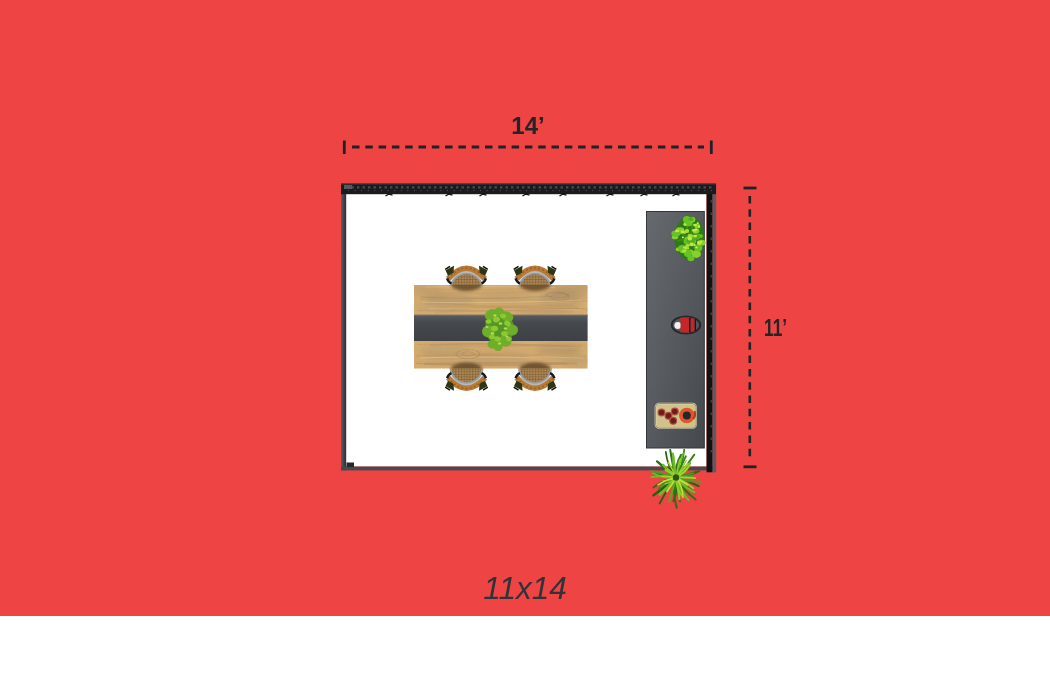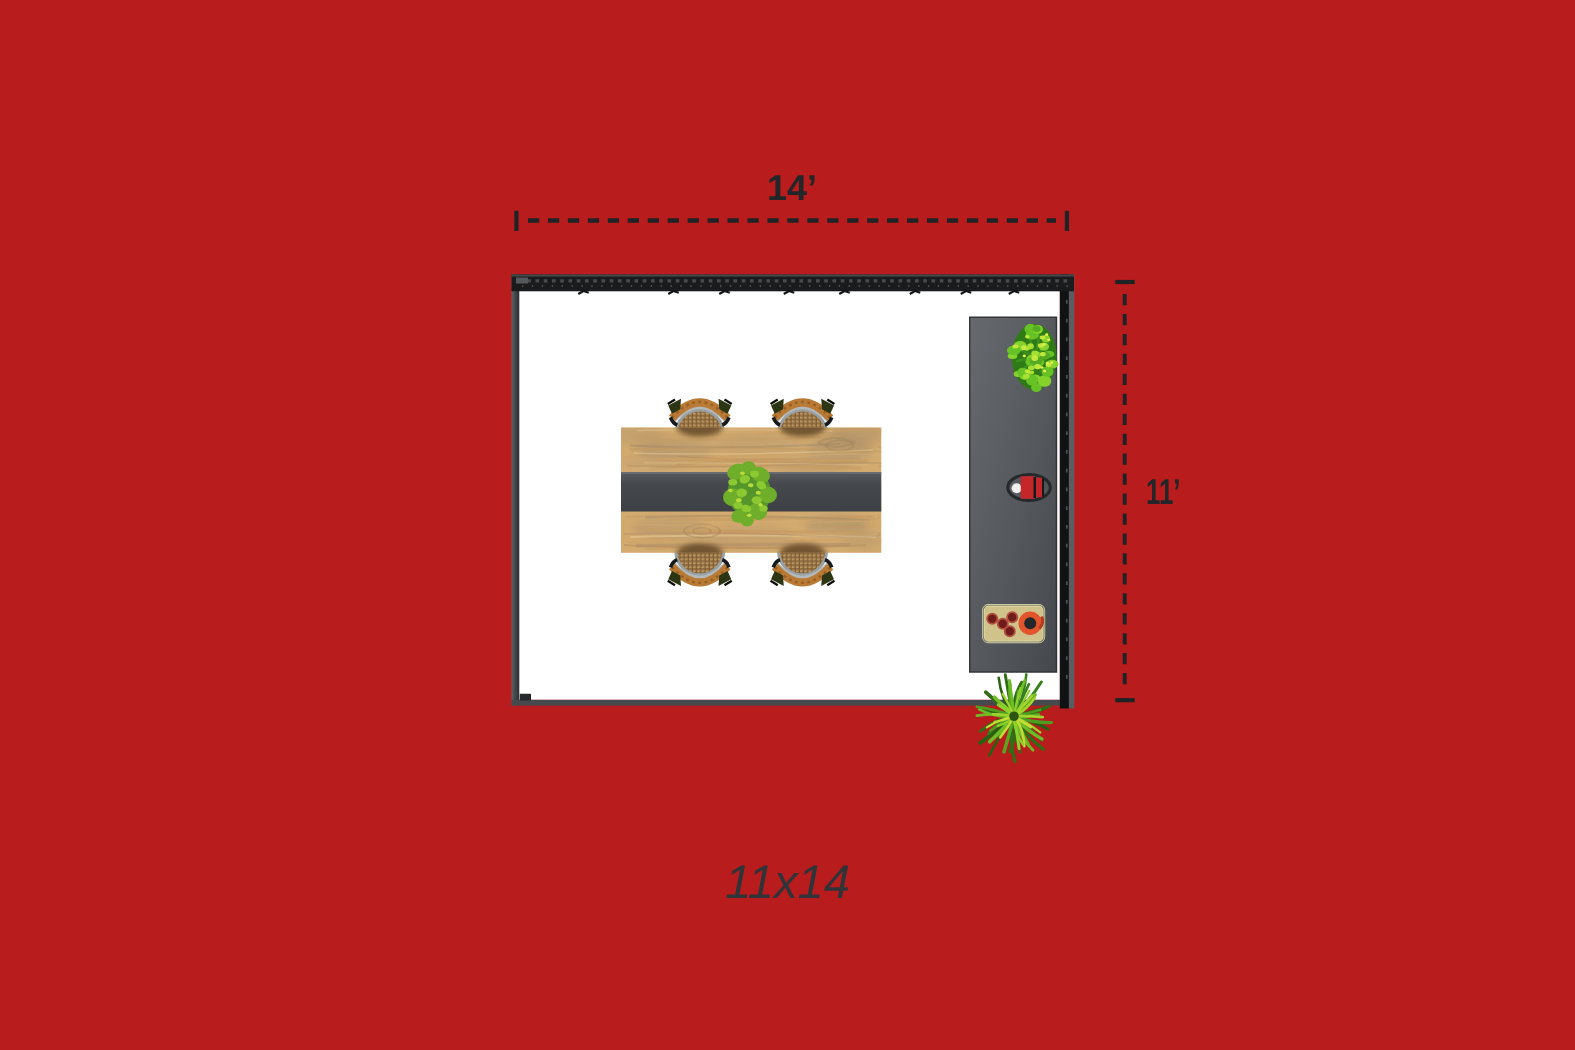--- a/index.html
+++ b/index.html
@@ -1,16 +1,16 @@
 <!DOCTYPE html>
 <html><head>
 <meta charset="utf-8">
 <style>
   html,body{margin:0;padding:0;background:#ffffff;}
-  #stage{position:relative;width:1050px;height:700px;background:#b91c1c;overflow:hidden;
+  #stage{position:relative;width:1050px;height:616px;background:#ef4444;overflow:hidden;
          font-family:"Liberation Sans", sans-serif;}
   svg{position:absolute;left:0;top:0;}
 </style>
 </head>
 <body>
 <div id="stage">
 <svg width="1050" height="700" viewBox="0 0 1050 700">
 <defs>
   <filter id="woodf" x="0%" y="0%" width="100%" height="100%">
     <feTurbulence type="fractalNoise" baseFrequency="0.014 0.11" numOctaves="4" seed="8" result="t"></feTurbulence>

